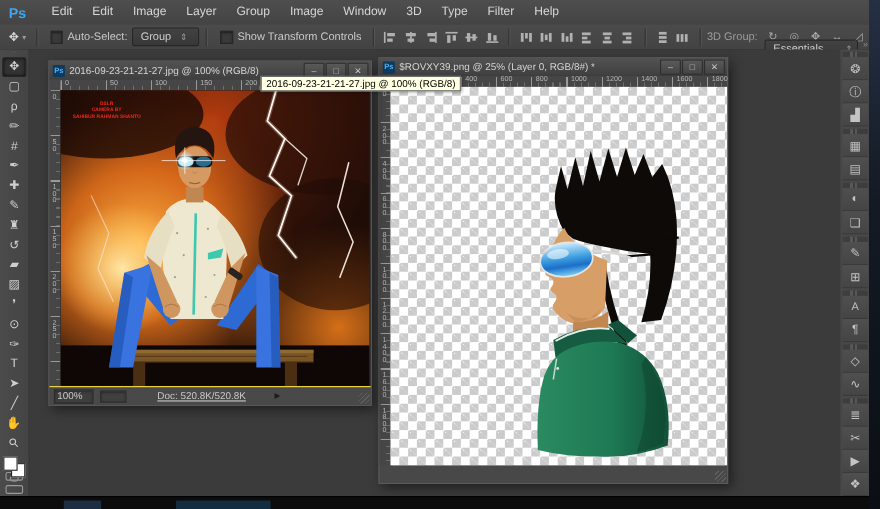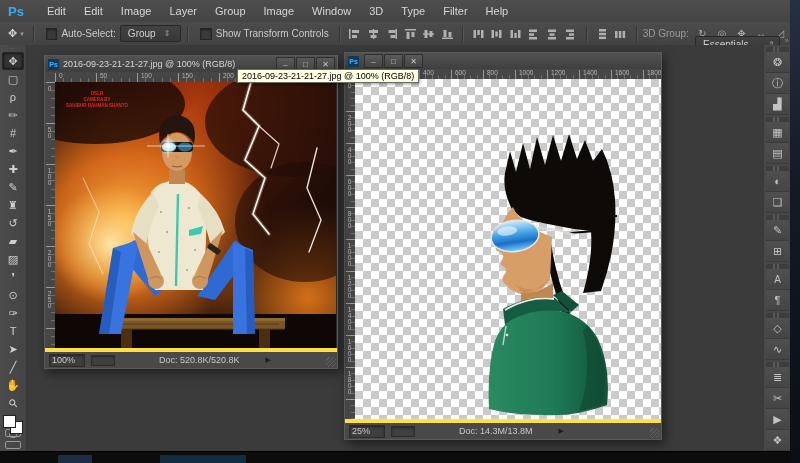--- a/index.html
+++ b/index.html
@@ -117,26 +117,26 @@
   .rlv{position:absolute;left:0;font-size:6.5px;color:#b5b5b5;writing-mode:vertical-lr;text-orientation:upright;letter-spacing:-1px;line-height:9px;padding-top:1px;}
   .canvas-area{position:absolute;overflow:hidden;background:#2a2a2a;}
   .checker{
     background-color:#fff;
     background-image:
       linear-gradient(45deg,#cbcbcb 25%,transparent 25%,transparent 75%,#cbcbcb 75%),
       linear-gradient(45deg,#cbcbcb 25%,transparent 25%,transparent 75%,#cbcbcb 75%);
     background-size:16px 16px;background-position:0 0,8px 8px;
   }
   .status-bar{
-    position:absolute;left:0;bottom:0;right:0;height:16px;background:#494949;border-top:4px solid #fde047;
+    position:absolute;left:0;bottom:0;right:0;height:16px;background:#494949;border-top:1px solid #fde047;
     display:flex;align-items:center;color:#c8c8c8;font-size:9px;
   }
   .zoom-field{min-width:30px;height:11px;margin-left:4px;padding:0 2px;background:#3e3e3e;border:1px solid #2c2c2c;box-shadow:inset 0 1px 2px rgba(0,0,0,.4);display:flex;align-items:center;}
   .gpu-box{width:22px;height:9px;margin-left:6px;background:#404040;border:1px solid #2c2c2c;box-shadow:inset 0 1px 2px rgba(0,0,0,.4);}
-  .doc-size{margin-left:44px;}
+  .doc-size{margin-left:28px;text-decoration:underline;}
   .status-arrow{margin-left:26px;font-size:7px;color:#1d1d1d;}
   .resize-grip{position:absolute;right:1px;bottom:1px;width:10px;height:10px;
     background:repeating-linear-gradient(135deg,transparent 0 2px,#5f5f5f 2px 3px);}
   
   .tooltip{
     position:absolute;left:237px;top:69px;z-index:60;
     background:#ffffe1;border:1px solid #6a6a6a;color:#000;
     font-size:9px;padding:1px 4px;white-space:nowrap;box-shadow:1px 1px 3px rgba(0,0,0,.4);
   }
   
@@ -379,20 +379,21 @@
       <div class="dot"></div>
     </div>
   <div class="mini-box"></div>
 </div>
 
 <div class="pasteboard"></div>
 
 <div class="doc-window doc2" style="left:344px;top:52px;width:316px;height:386px;">
   <div class="title-bar">
     <div class="doc-ps-icon">Ps</div>
+    <span class="title-text">$ROVXY39.png @ 25% (Layer 0, RGB/8#) *</span>
     <div class="win-btns">
       <div class="win-btn">–</div>
       <div class="win-btn">□</div>
       <div class="win-btn">✕</div>
     </div>
   </div>
   <div class="ruler-corner" style="left:0;top:16px;"></div>
   <div class="hruler" style="left:10px;top:16px;right:0;">
     <span class="rl" style="left:2px">0</span>
     <span class="rl" style="left:34px">200</span>
@@ -454,28 +455,20 @@
 
       <path fill="#155c42" d="M148,230 Q172,216 200,219 L216,234 Q192,228 164,241 L150,246 Z"></path>
       <path stroke="#e7eee7" stroke-width="1.8" fill="none" d="M150,231 Q174,217 199,220"></path>
       <path fill="#12523a" d="M198,216 L216,233 L224,226 L207,212 Z"></path>
 
       <path fill="url(#polo)" d="M134,330 Q132,288 140,262 Q146,246 158,240 Q182,228 210,233 Q232,240 243,260 Q256,288 252,326 Q220,338 188,336 Q158,336 134,330 Z"></path>
       <path fill="#0e4630" opacity="0.55" d="M232,246 Q248,268 250,300 L248,324 Q236,330 224,332 Q238,292 228,252 Z"></path>
       <path stroke="#e7eee7" stroke-width="1.4" fill="none" opacity="0.8" d="M151,247 L148,266"></path>
       <circle cx="152" cy="256" r="1.3" fill="#dfe8df"></circle>
     </svg>
-  </div>
-  <div class="status-bar">
-    <div class="zoom-field">
-        <span>25%</span>
-      </div>
-    <div class="gpu-box"></div>
-    <span class="doc-size">Doc: 14.3M/13.8M</span>
-    <span class="status-arrow">▶</span>
   </div>
   <div class="resize-grip"></div>
 </div>
 
 <div class="doc-window doc1" style="left:44px;top:55px;width:292px;height:312px;">
   <div class="title-bar">
     <div class="doc-ps-icon">Ps</div>
     <span class="title-text">2016-09-23-21-21-27.jpg @ 100% (RGB/8)</span>
     <div class="win-btns">
       <div class="win-btn">–</div>

